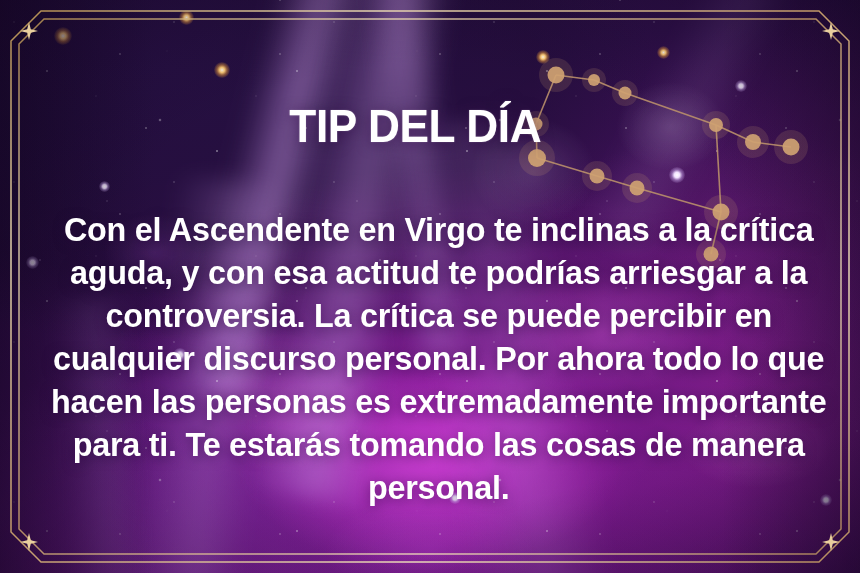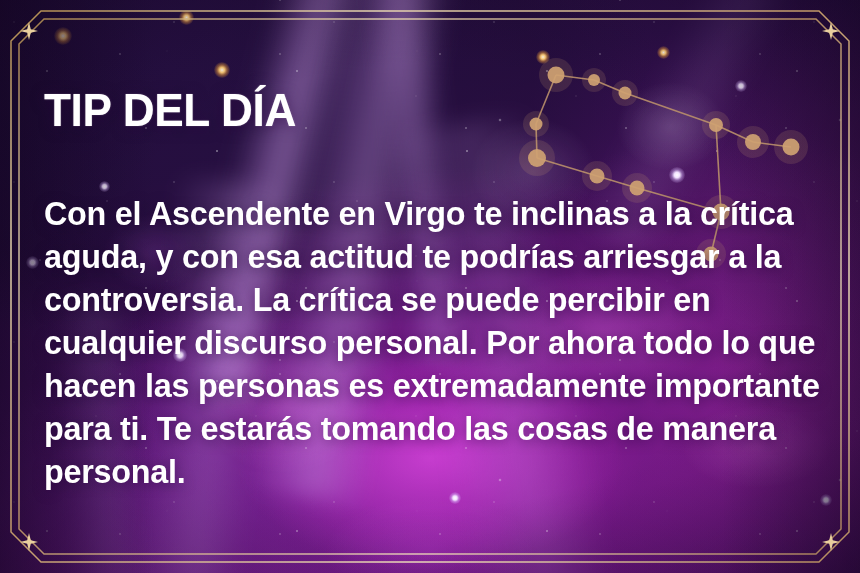--- a/index.html
+++ b/index.html
@@ -121,22 +121,23 @@
   
   #constellation { position: absolute; left: 0; top: 0; width: 860px; height: 573px; pointer-events: none; }
 
   
   #frame { position: absolute; inset: 0; pointer-events: none; }
 
   
   #content {
     position: absolute;
     left: 44px;
-    top: 86px;
+    top: 102px;
     width: 790px;
+    text-align: center;
   }
   #title {
     font-size: 47px;
     font-weight: bold;
     letter-spacing: -0.4px;
     color: #ffffff;
     line-height: 1.02;
     margin: 0 0 58px 0;
     text-shadow: 0 2px 14px rgba(40,0,60,.55), 0 0 2px rgba(255,255,255,.3);
     transform: scaleX(.94);

